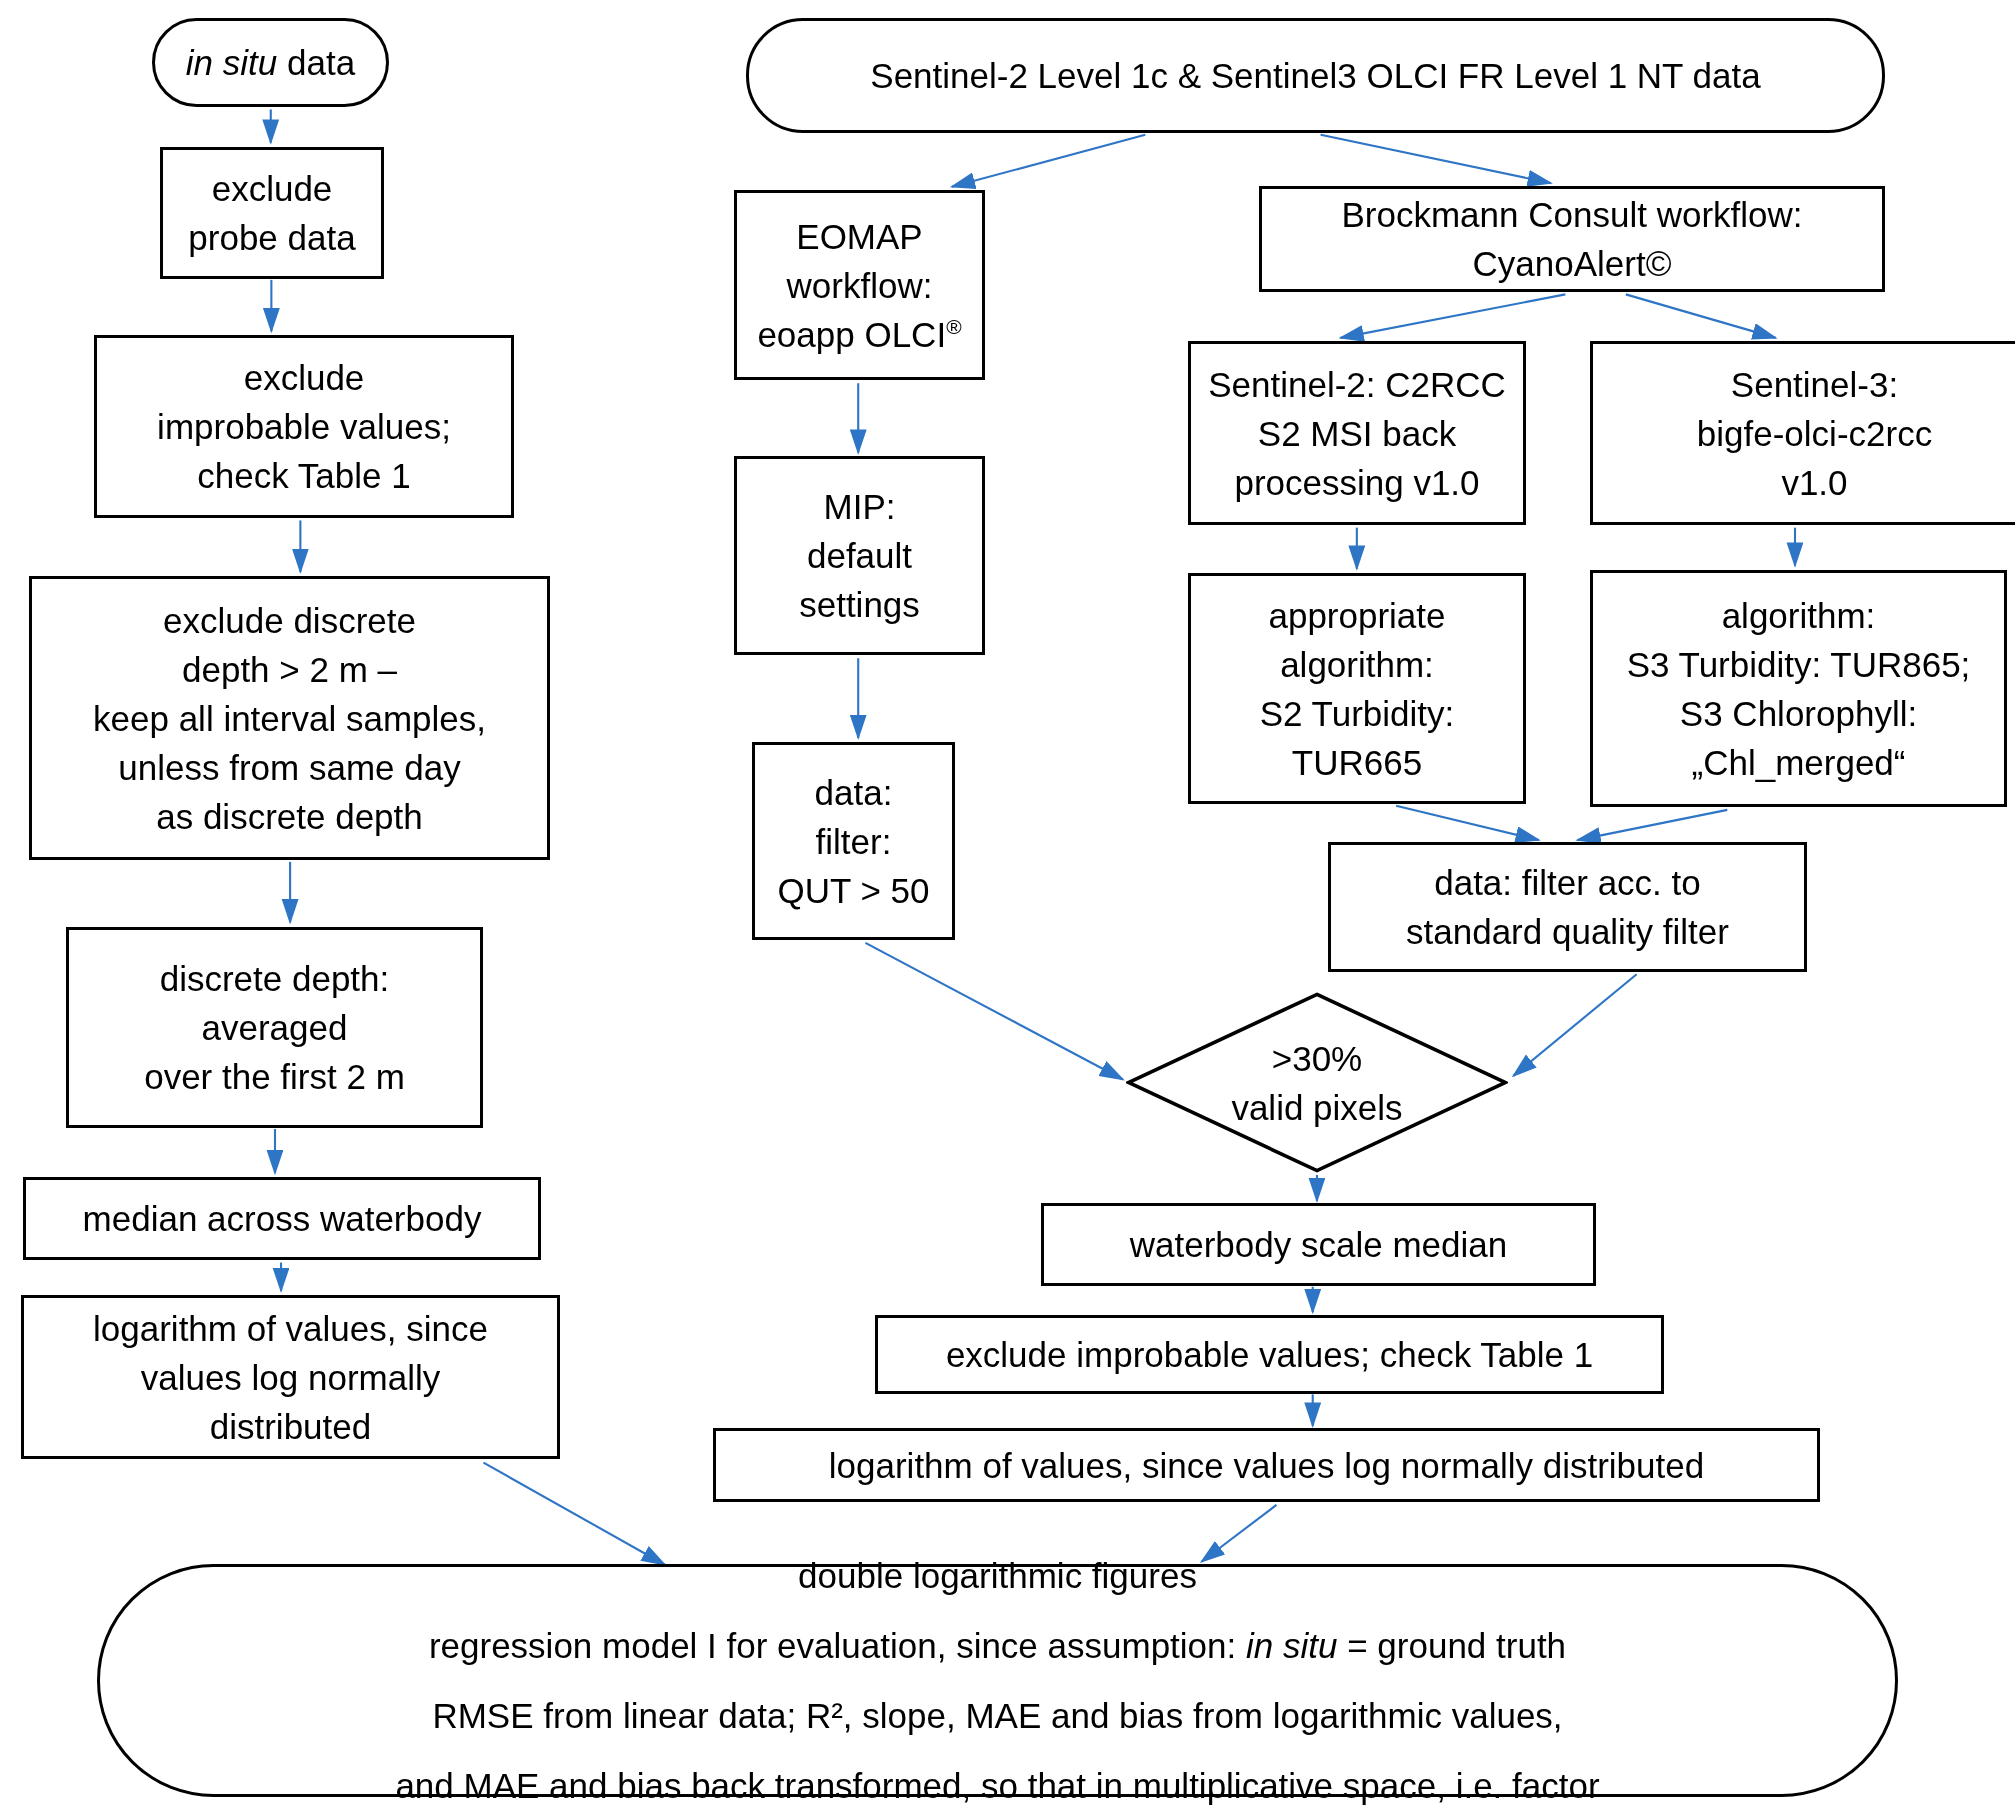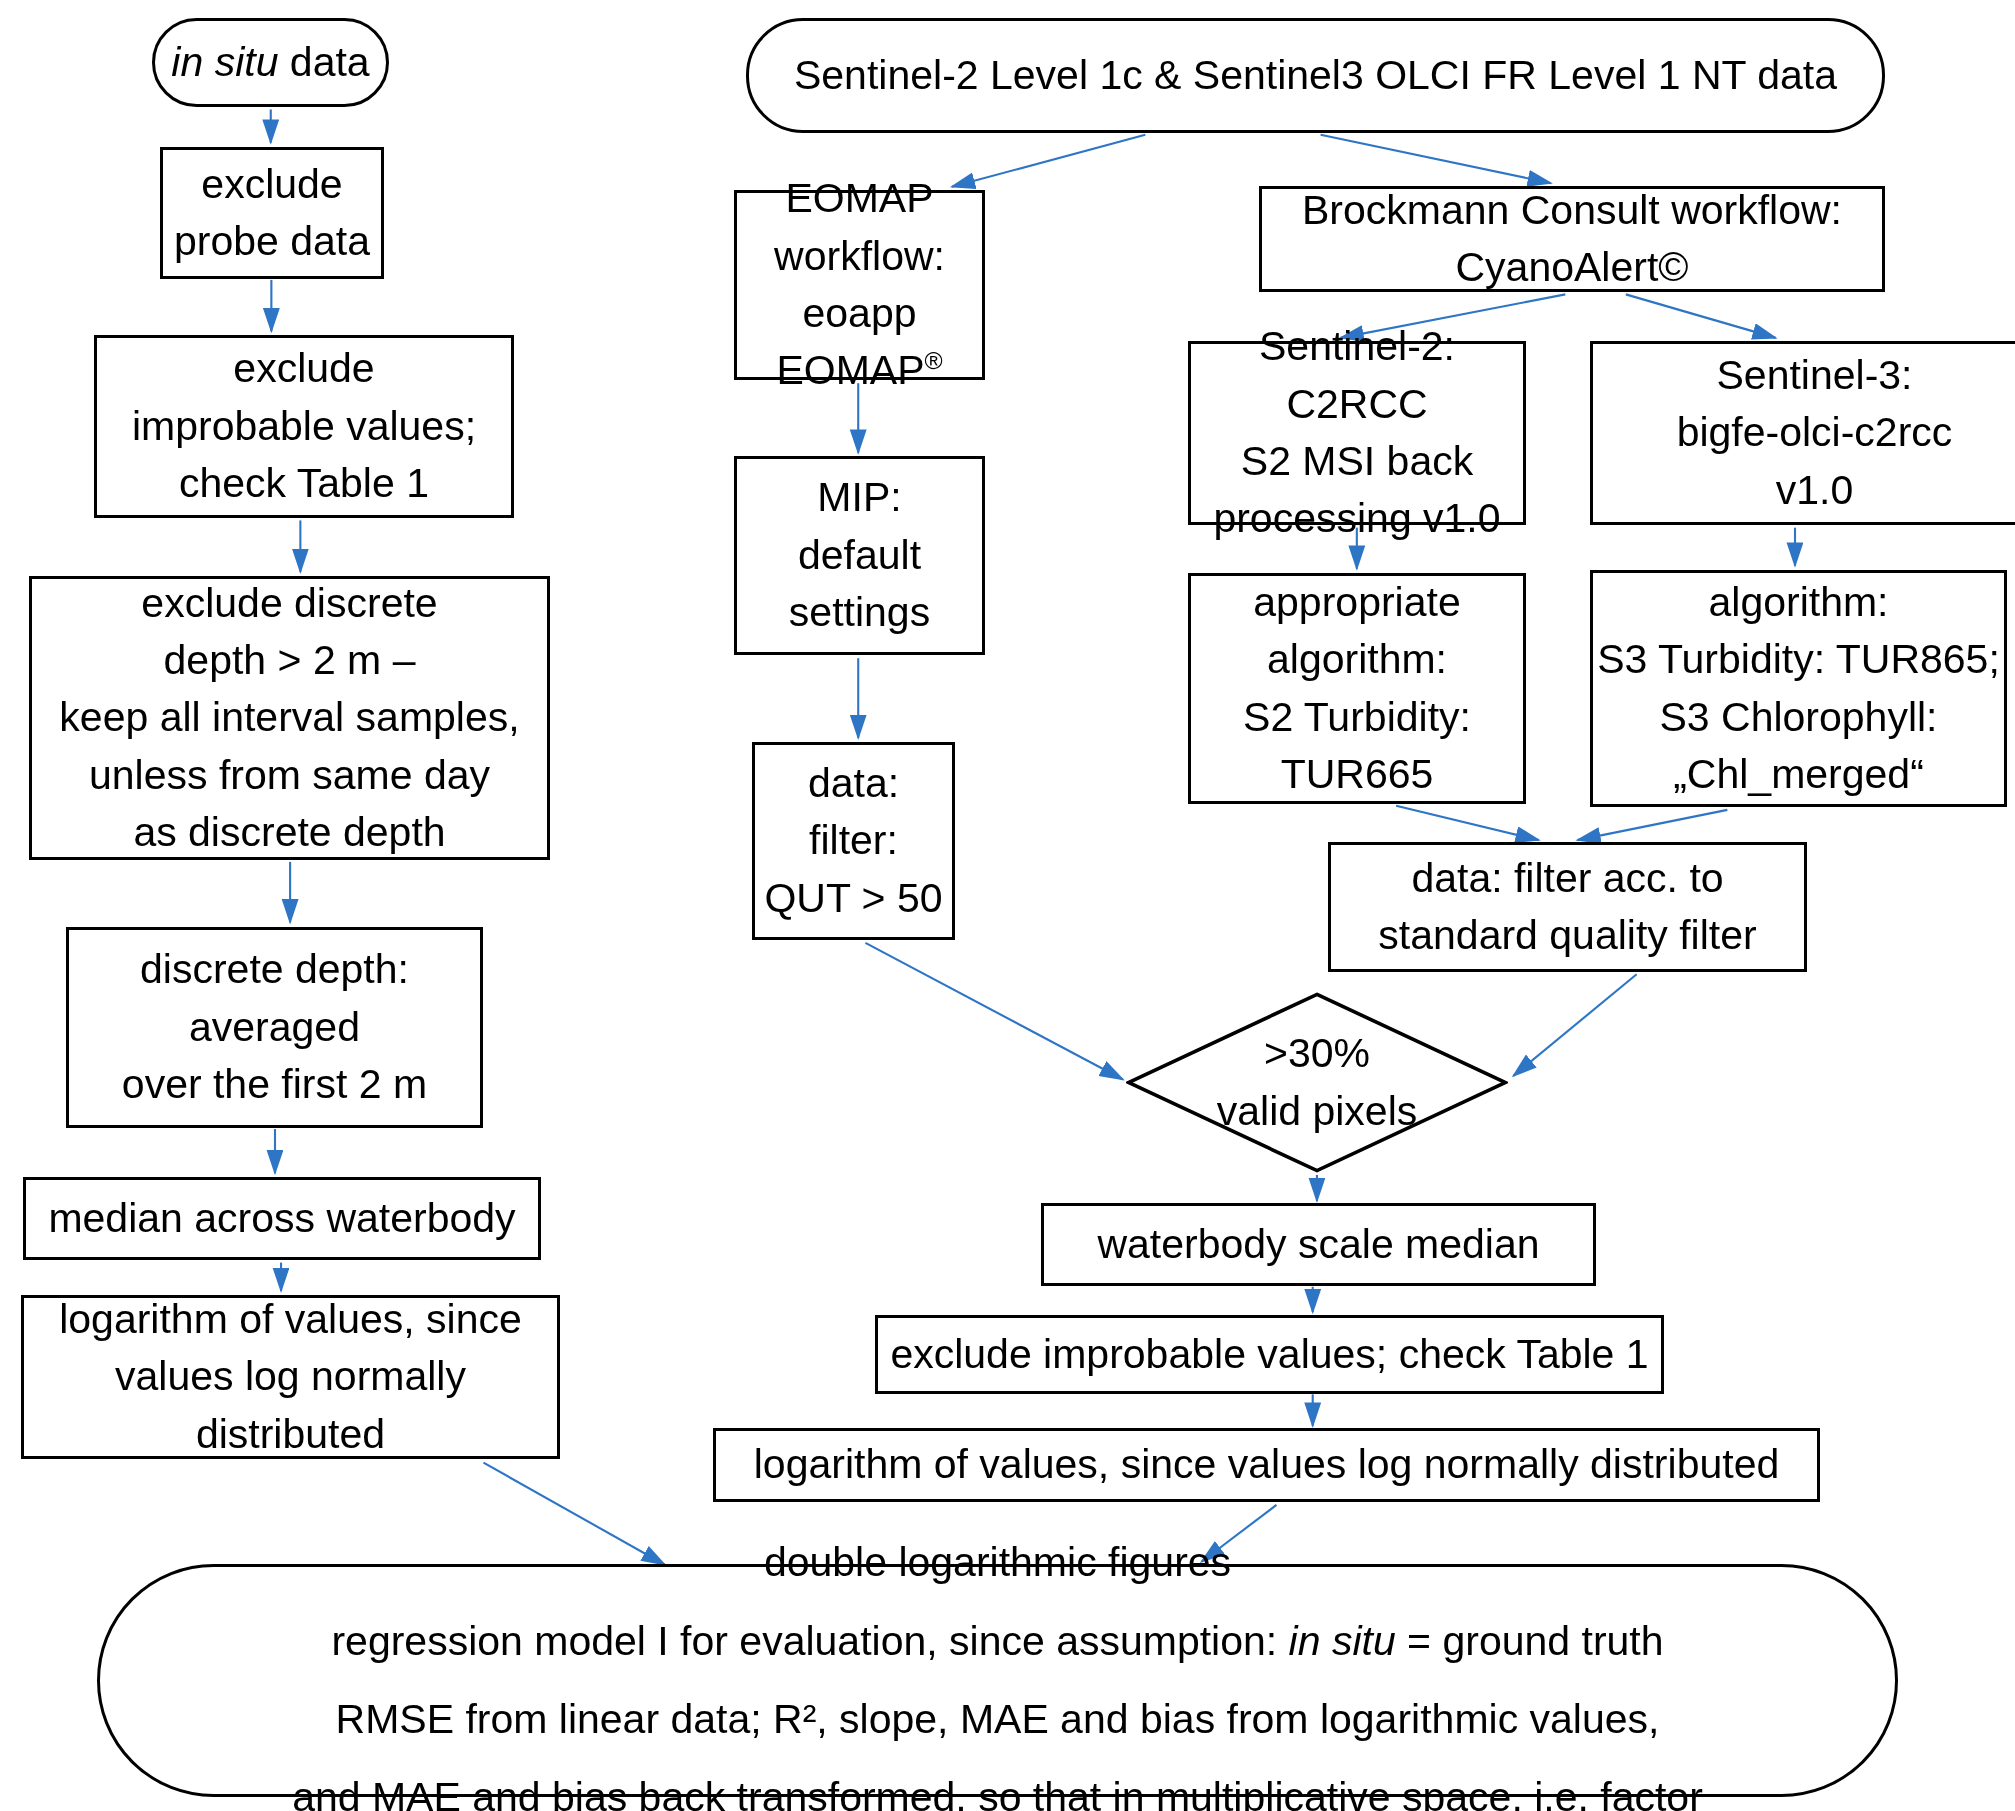--- a/index.html
+++ b/index.html
@@ -12,21 +12,21 @@
     overflow:hidden;
   }
   #arrow-layer{position:absolute;left:0;top:0;width:2015px;height:1812px;}
   .node{
     position:absolute;
     box-sizing:border-box;
     display:flex;
     align-items:center;
     justify-content:center;
     text-align:center;
-    font-size:41px;
+    font-size:35px;
     line-height:1.40;
     white-space:pre-line;
     background:#ffffff;
   }
   .rect{border:3px solid #000;}
   .oval{border:3.6px solid #000;}
   .stack{display:flex;flex-direction:column;align-items:center;justify-content:center;}
   sup{font-size:60%;line-height:0;}
   .diamond-node{background:transparent;padding:0;}
   .diamond-svg{position:absolute;left:0;top:0;width:100%;height:100%;}
@@ -94,21 +94,21 @@
 
   <div class="node rect" style="left:21px;top:1295px;width:539px;height:164px;">logarithm of values, since
 values log normally
 distributed</div>
 
   <div class="node oval" style="left:746px;top:18px;width:1139px;height:115px;border-radius:57px;">Sentinel-2 Level 1c &amp; Sentinel3 OLCI FR Level 1 NT data</div>
 
   <div class="node rect stack" style="left:734px;top:190px;width:251px;height:190px;">
     <div>EOMAP</div>
     <div>workflow:</div>
-    <div><span>eoapp EOMAP</span><sup>®</sup></div>
+    <div><span>eoapp OLCI</span><sup>®</sup></div>
   </div>
 
   <div class="node rect" style="left:734px;top:456px;width:251px;height:199px;">MIP:
 default
 settings</div>
 
   <div class="node rect" style="left:752px;top:742px;width:203px;height:198px;">data:
 filter:
 QUT &gt; 50</div>
 

